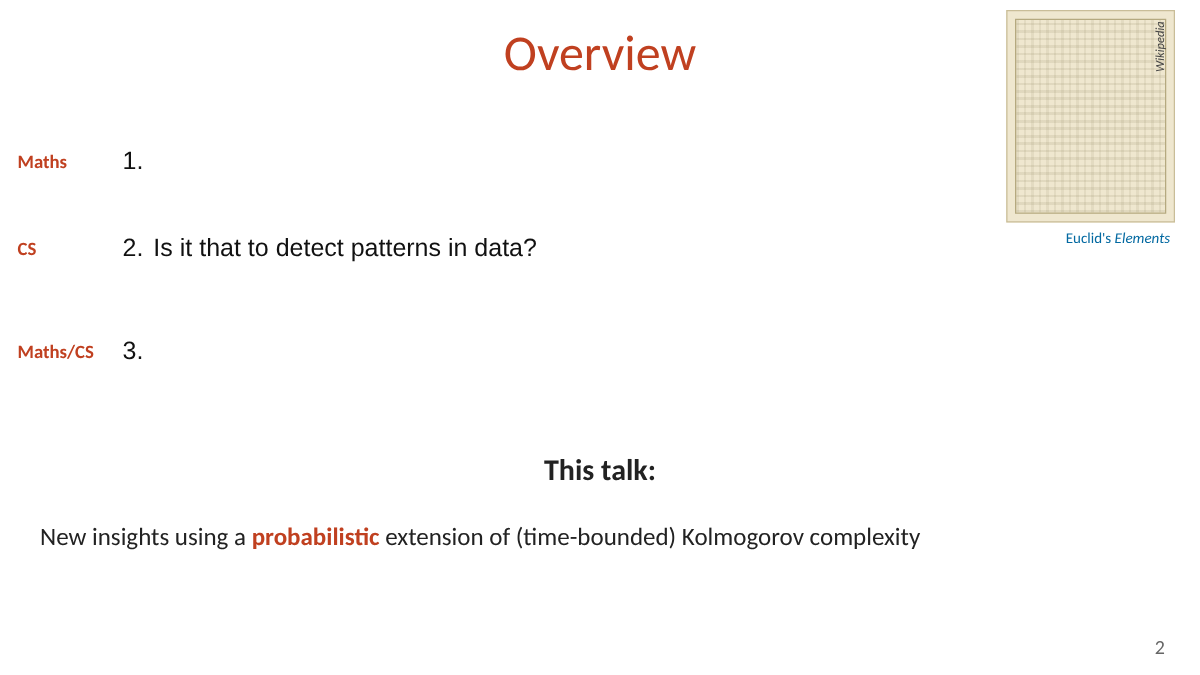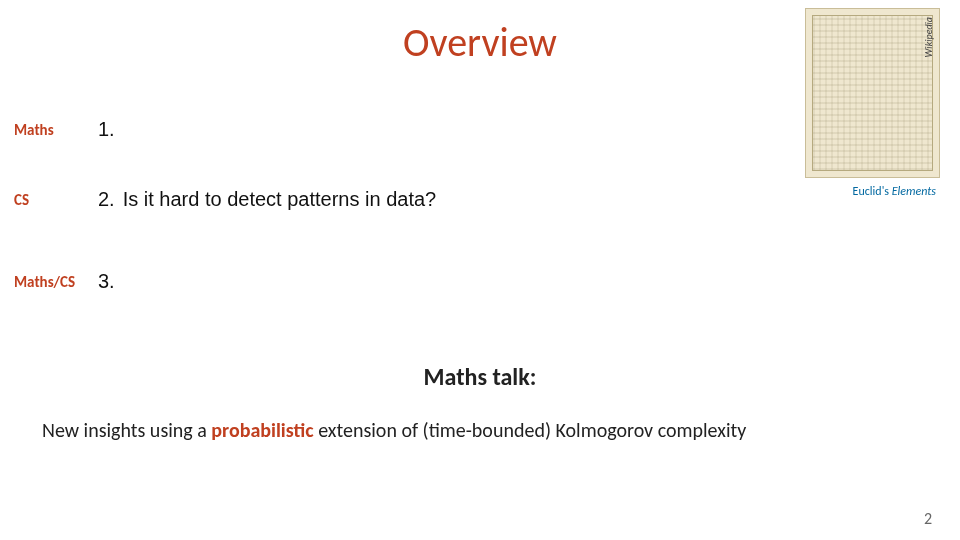--- a/index.html
+++ b/index.html
@@ -128,21 +128,20 @@
     font-weight: 700;
     color: #222;
   }
   .talk-text {
     position: absolute;
     top: 418px;
     left: 32px;
     right: 32px;
     font-size: 20px;
     color: #222;
-    margin-left: 10px;
   }
   .talk-text .prob { color: #c04020; font-weight: 700; }
   .page-num {
     position: absolute;
     bottom: 12px;
     right: 28px;
     font-size: 16px;
     color: #666;
   }
 </style>
@@ -163,29 +162,29 @@
   <div class="row-tag">Maths</div>
   <div class="row-body">
     <span>1.</span>
   </div>
 </div>
 
 <div class="row row2">
   <div class="row-tag">CS</div>
   <div class="row-body">
     <span>2.</span>
-    <span>Is it hard to detect patterns in data?</span>
+    <span>Is it that to detect patterns in data?</span>
   </div>
 </div>
 
 <div class="row row3">
   <div class="row-tag">Maths/CS</div>
   <div class="row-body">
     <span>3.</span>
   </div>
 </div>
 
-<div class="talk-label">Maths talk:</div>
+<div class="talk-label">This talk:</div>
 <div class="talk-text">
   <span>New insights using a </span><span class="prob">probabilistic</span><span> extension of (time-bounded) Kolmogorov complexity</span>
 </div>
 
 <div class="page-num">2</div>
 
 </body></html>

